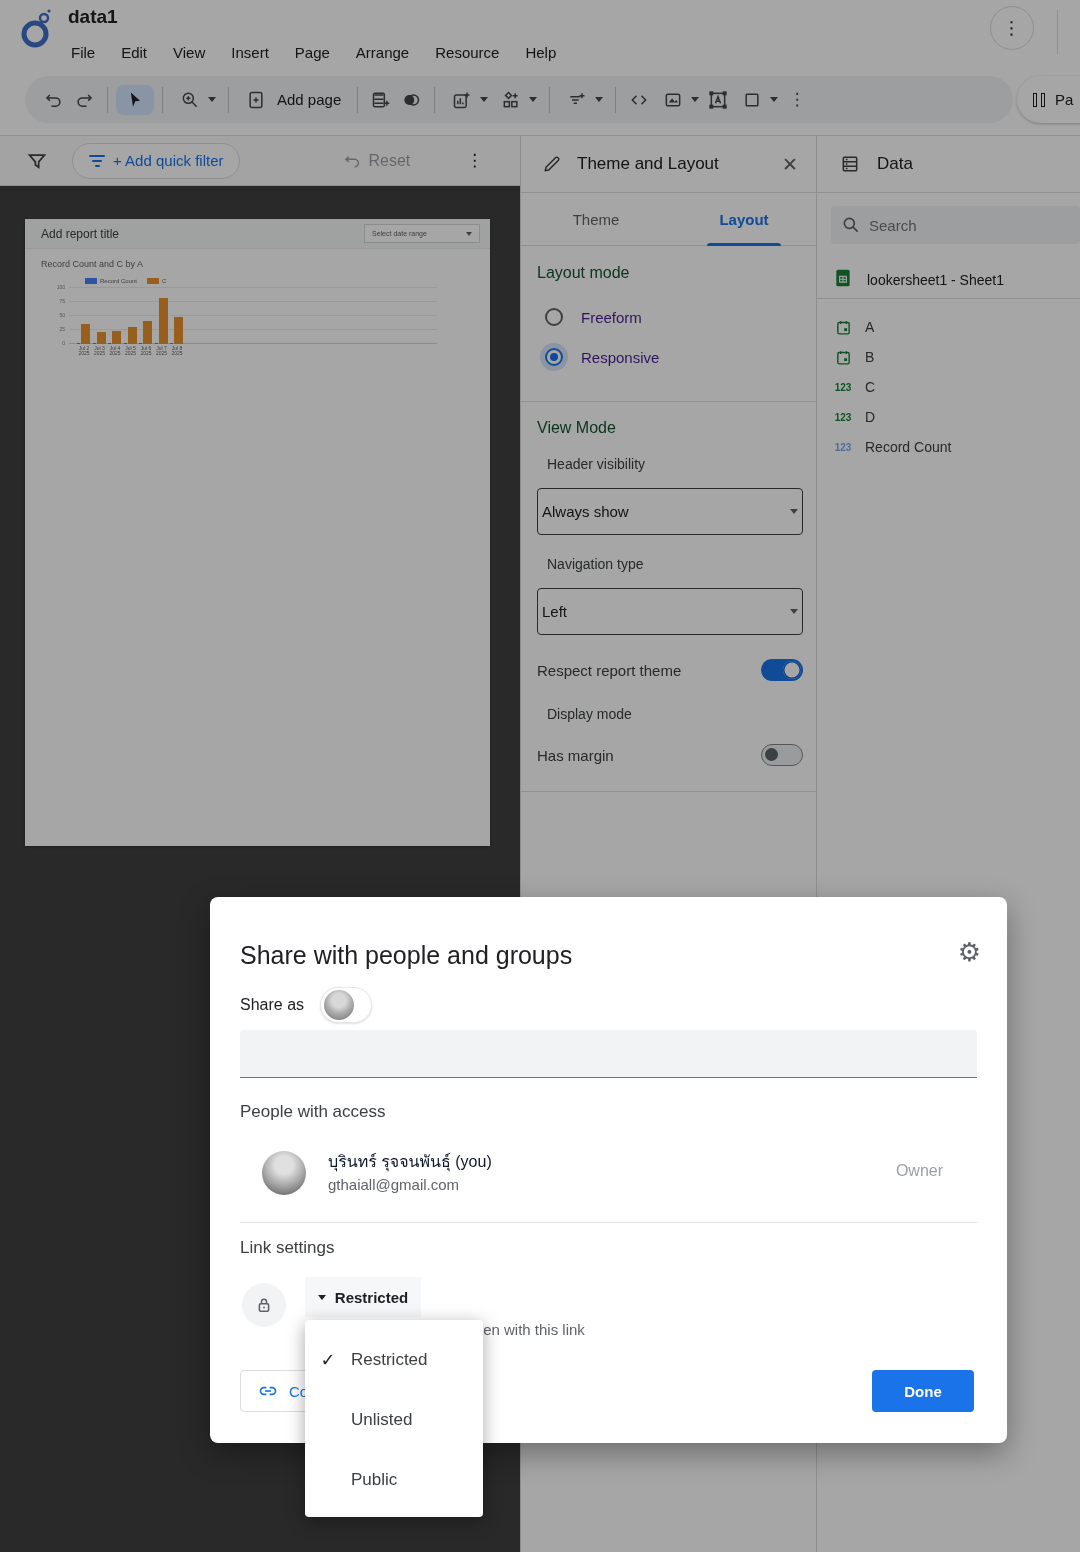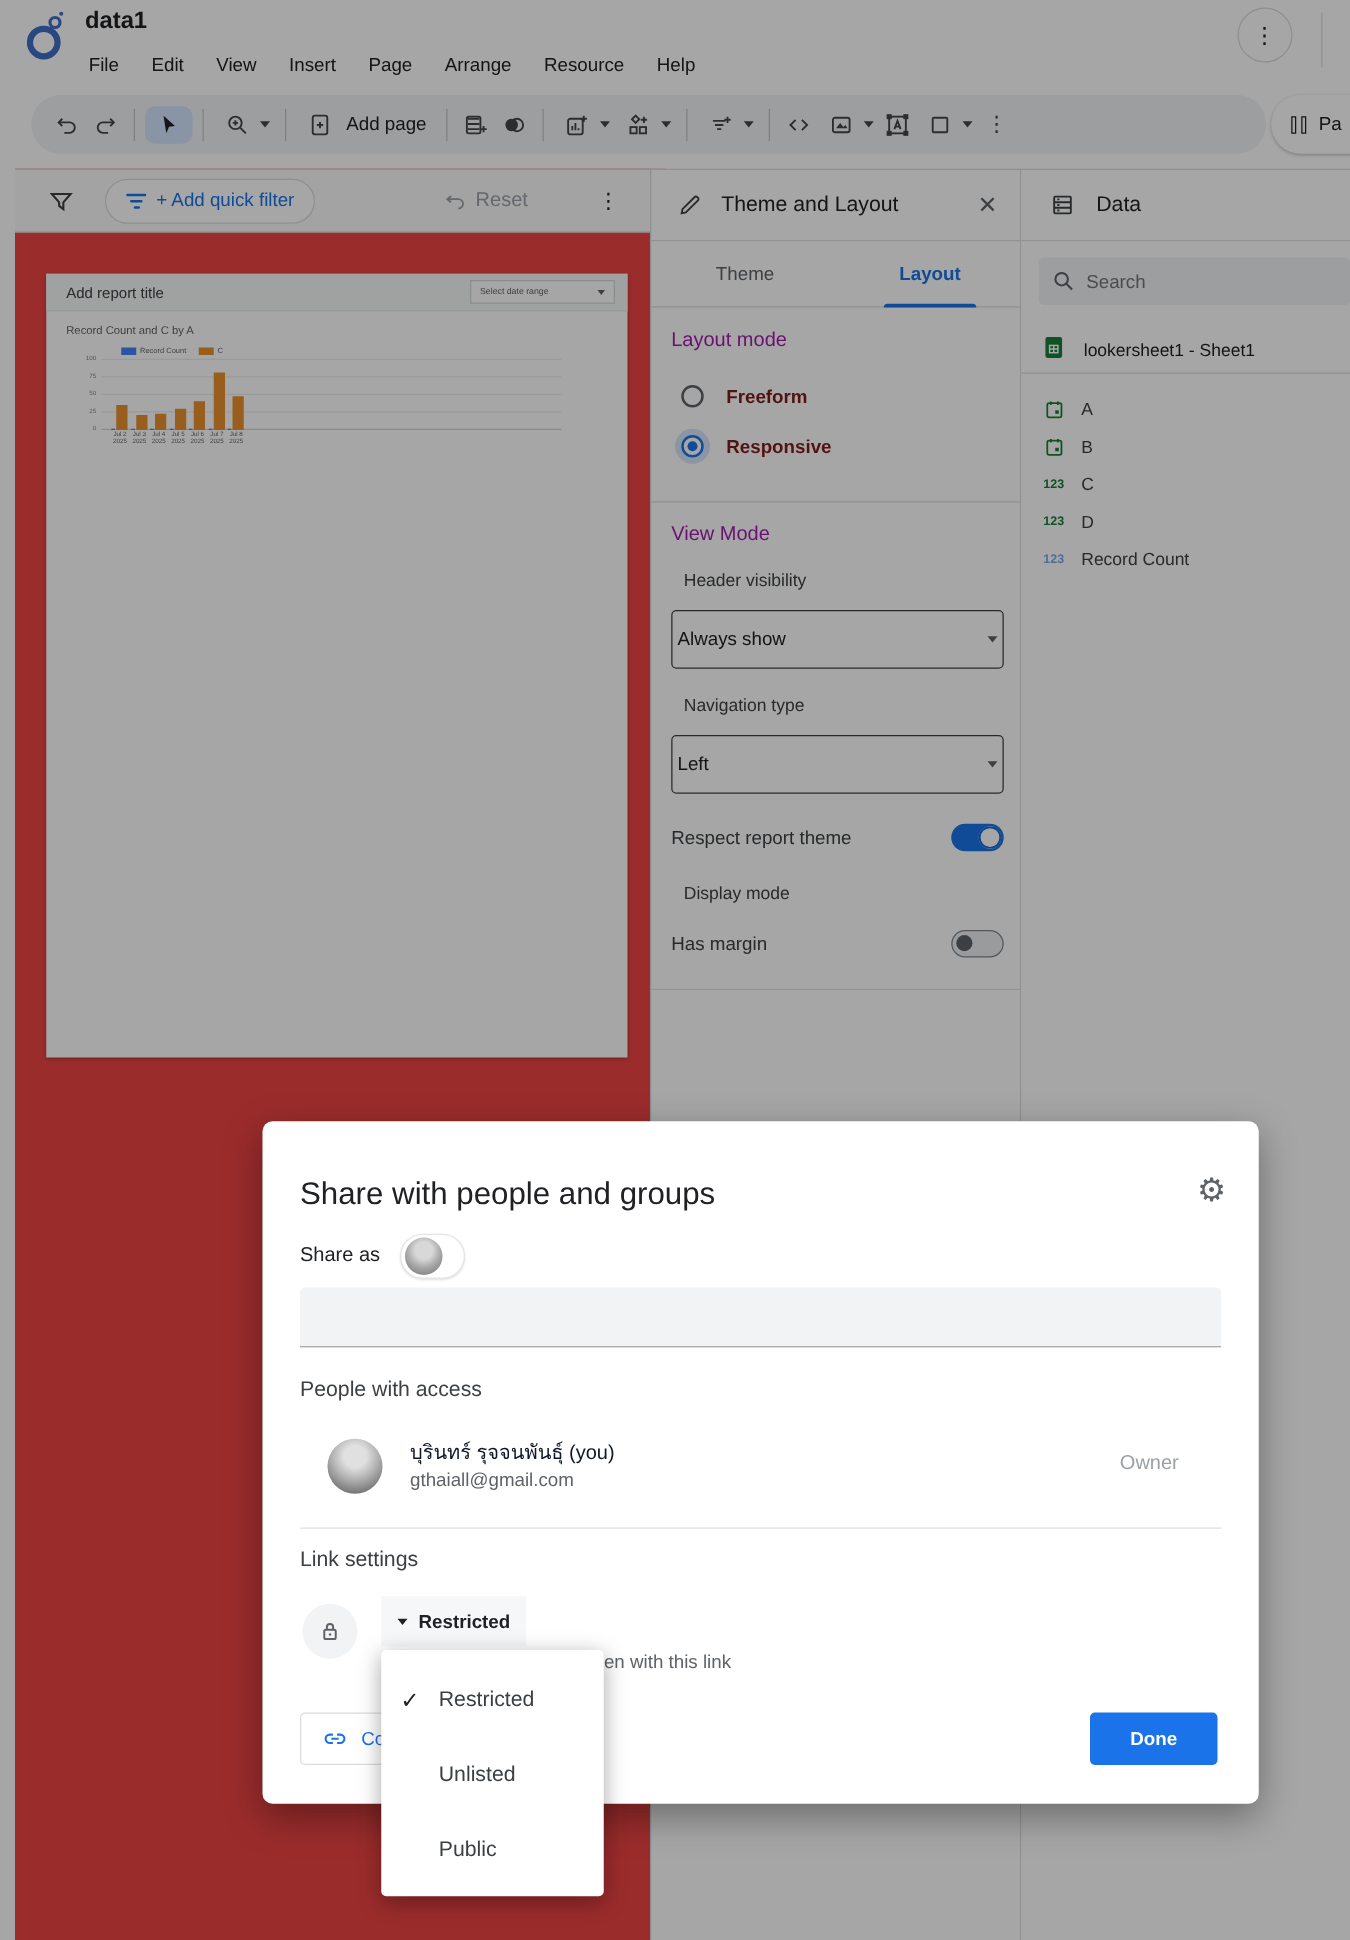--- a/index.html
+++ b/index.html
@@ -24,21 +24,21 @@
   .tool-sel { background:#d3e3fd; border-radius:8px; }
   .tb-div { width:1px; height:26px; background:#c4c7c5; margin:0 8px; }
   .caret { width:0; height:0; border-left:4px solid transparent; border-right:4px solid transparent; border-top:5px solid #444746; margin-left:3px; }
   .addpage-label { font-size:15px; color:#202124; margin-left:6px; margin-right:4px; }
   .pause-pill { position:absolute; left:1017px; top:76px; width:90px; height:47px; background:#fff; border-radius:24px 0 0 24px; box-shadow:0 1px 3px rgba(0,0,0,.25); display:flex; align-items:center; padding-left:16px; }
   .pause-bars { display:inline-flex; gap:4px; margin-right:10px; }
   .pause-bars i { display:block; width:4px; height:14px; border:1.5px solid #202124; }
   .pause-label { font-size:15px; color:#202124; }
 
   
-  .left-col { position:absolute; left:12px; top:135px; width:520px; height:1417px; background:#ef4444; border-top:1px solid #dadce0; }
+  .left-col { position:absolute; left:0; top:135px; width:520px; height:1417px; background:#404040; border-top:1px solid #dadce0; }
   .filterbar { position:absolute; left:0; top:0; width:520px; height:50px; background:#fbfbfb; border-bottom:1px solid #dcdee0; display:flex; align-items:center; }
   .funnel { margin-left:22px; }
   .qf-pill { margin-left:20px; height:36px; border:1px solid #dadce0; border-radius:18px; background:#fff; display:flex; align-items:center; padding:0 16px; }
   .qf-lines { display:inline-block; width:16px; margin-right:8px; }
   .qf-lines i { display:block; height:2px; background:#1a73e8; margin:3px auto; border-radius:1px; }
   .qf-lines i:nth-child(1){width:16px}.qf-lines i:nth-child(2){width:10px}.qf-lines i:nth-child(3){width:5px}
   .qf-label { font-size:15px; color:#1a73e8; }
   .reset-btn { margin-left:98px; display:flex; align-items:center; color:#9aa0a6; font-size:16px; }
   .reset-btn .icn { color:#9aa0a6; }
   .fb-dots { margin-left:56px; font-size:17px; color:#202124; }
@@ -67,27 +67,27 @@
   .theme-panel { position:absolute; left:520px; top:135px; width:297px; height:1417px; background:#fff; border:1px solid #dadce0; border-bottom:0; }
   .tp-header { position:absolute; left:0; top:0; width:100%; height:57px; border-bottom:1px solid #e0e0e0; display:flex; align-items:center; }
   .tp-header .icn { margin-left:16px; }
   .tp-title { font-size:17px; color:#202124; margin-left:10px; }
   .tp-close { position:absolute; right:18px; font-size:19px; color:#5f6368; }
   .tp-tabs { position:absolute; left:0; top:57px; width:100%; height:53px; border-bottom:1px solid #e0e0e0;padding-left:32px; }
   .tab { position:absolute; top:0; height:53px; display:flex; align-items:center; justify-content:center; font-size:15px; }
   .tab-theme { left:30px; width:90px; color:#5f6368; }
   .tab-layout { left:180px; width:86px; color:#1a73e8; font-weight:bold; }
   .tab-layout::after { content:""; position:absolute; left:6px; right:6px; bottom:0; height:3px; background:#1a73e8; border-radius:3px 3px 0 0; }
-  .sec-label { position:absolute; left:16px; font-size:16px; color:#a21caf; }
+  .sec-label { position:absolute; left:16px; font-size:16px; color:#14532d; }
   .sub-label { position:absolute; left:26px; font-size:14px; color:#3c4043; }
   .radio-row { position:absolute; left:24px; display:flex; align-items:center; gap:18px; }
   .radio { width:18px; height:18px; border:2px solid #5f6368; border-radius:50%; position:relative; }
   .radio.sel { border-color:#1a73e8; box-shadow:0 0 0 5px #d7e5fb; }
   .radio.sel::after { content:""; position:absolute; left:3px; top:3px; width:8px; height:8px; background:#1a73e8; border-radius:50%; }
-  .radio-label { font-size:15px; color:#7f1d1d;font-weight:bold; }
+  .radio-label { font-size:15px; color:#4c1d95; }
   .tp-divider { position:absolute; left:0; width:100%; height:1px; background:#e0e0e0; }
   .select-box { position:absolute; left:16px; width:266px; height:47px; border:1px solid #404040; border-radius:4px; display:flex; align-items:center; justify-content:space-between; padding:0 4px; background:#fff; }
   .select-box span { font-size:15px; color:#202124; }
   .select-box .caret { border-top-color:#5f6368; margin:0; }
   .toggle-row { position:absolute; left:16px; width:266px; display:flex; align-items:center; justify-content:space-between; }
   .toggle-row .lbl { font-size:15px; color:#3c4043; }
   .switch { width:42px; height:22px; border-radius:11px; position:relative; }
   .switch.on { background:#1a73e8; }
   .switch.on::after { content:""; position:absolute; right:2px; top:2px; width:18px; height:18px; background:#fff; border-radius:50%; box-shadow:0 0 0 1.5px #1967d2 inset; }
   .switch.off { background:#eceff1; border:1.5px solid #80868b; }

